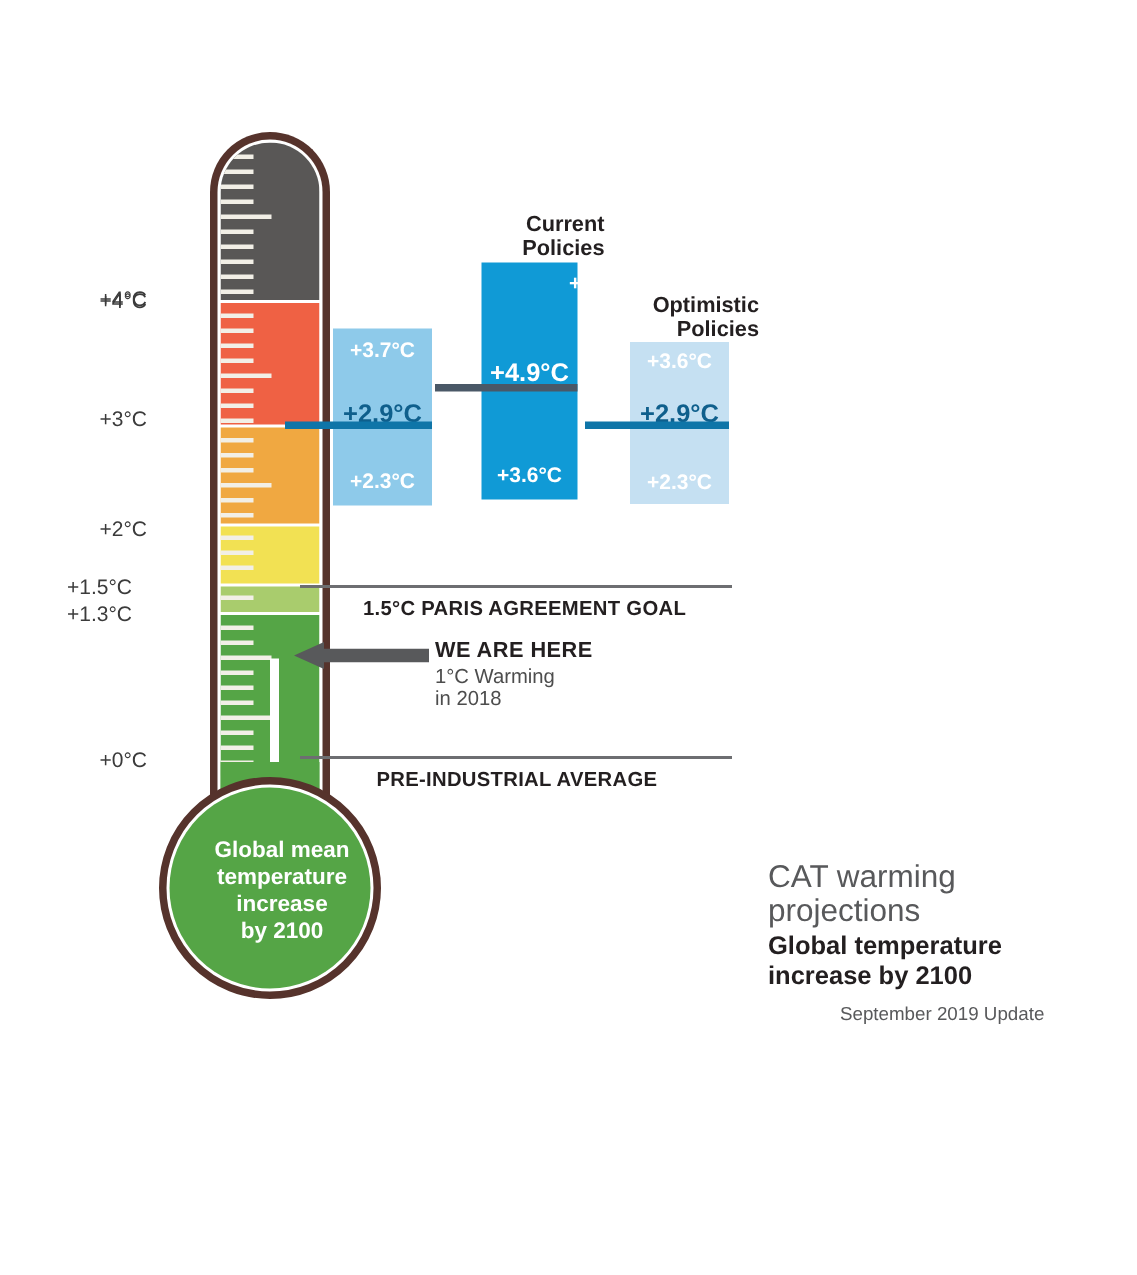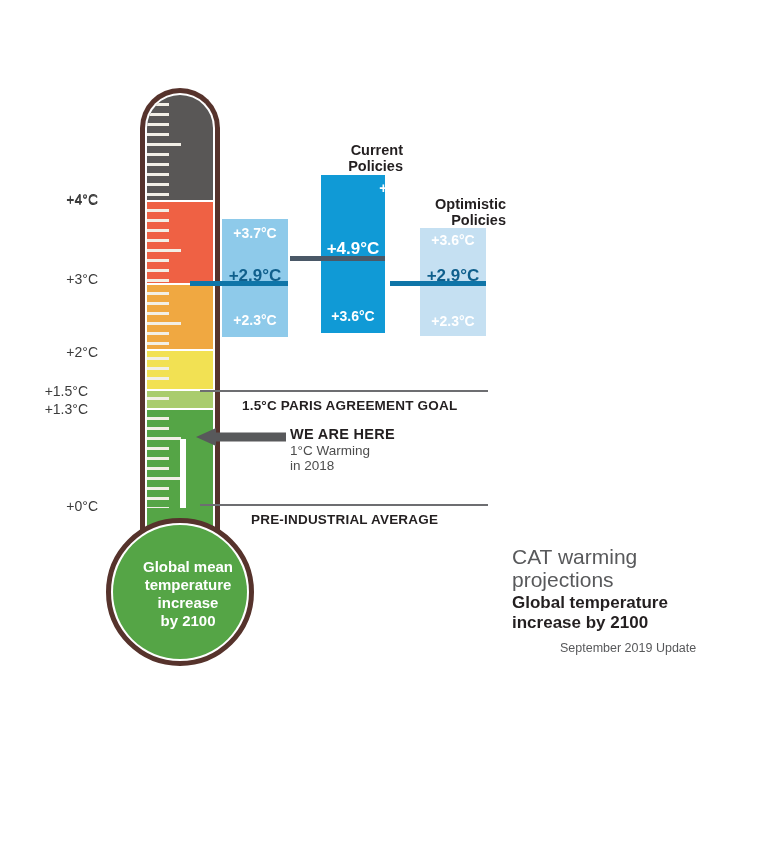--- a/index.html
+++ b/index.html
@@ -213,20 +213,21 @@
     position: absolute;
     left: 512px;
     top: 545px;
     width: 230px;
   }
   #cap-l1 {
     font-size: 21px;
     color: #58595b;
     line-height: 23px;
     font-weight: normal;
+    margin-top: 28px;
   }
   #cap-l2 {
     font-size: 17px;
     color: #231f20;
     font-weight: bold;
     line-height: 20px;
     margin-top: 2px;
   }
   #cap-l3 {
     font-size: 12.5px;

